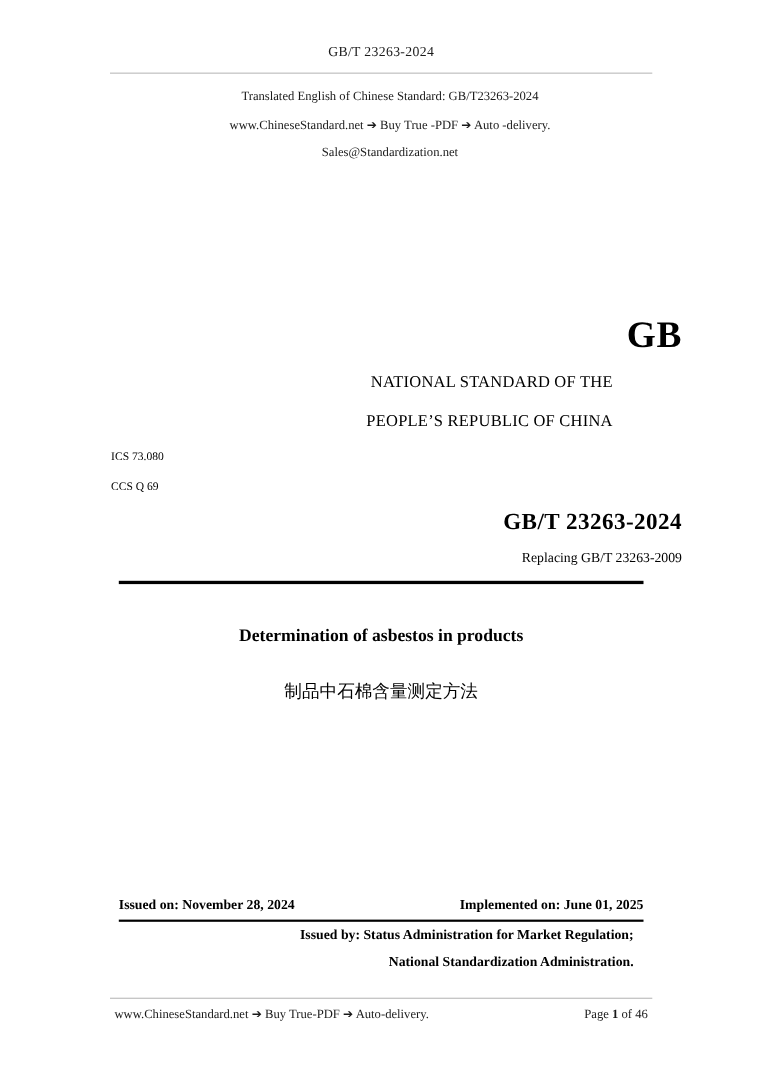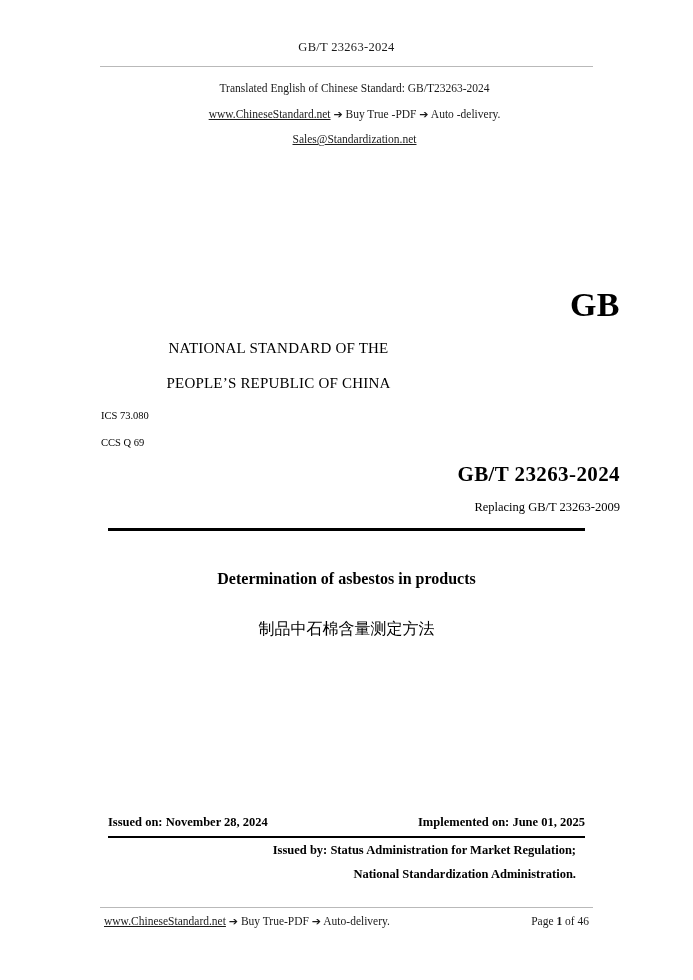--- a/index.html
+++ b/index.html
@@ -48,41 +48,40 @@
     width: 693px;
     text-align: center;
     font-size: 11.5px;
     color: #1a1a1a;
     line-height: 1.1;
   }
   .promo-1 { top: 82px; }
   .promo-2 { top: 108px; }
   .promo-3 { top: 133px; }
   .ulink {
-    text-decoration: underline;
   }
   .arrow {
     font-family: "DejaVu Sans", sans-serif;
     font-size: 11px;
   }
   
   .gb-mark {
     position: absolute;
     right: 101px;
     top: 286px;
     font-size: 34px;
     font-weight: bold;
     letter-spacing: 0.5px;
     font-family: "Liberation Serif", serif;
   }
   .nat-line {
     position: absolute;
     left: 0;
     width: 557px;
-    text-align: center;
+    text-align: right;
     font-size: 15px;
     letter-spacing: 0.2px;
   }
   .nat-1 { top: 340px; }
   .nat-2 { top: 375px; }
   .ics {
     position: absolute;
     left: 101px;
     font-size: 10.5px;
   }

